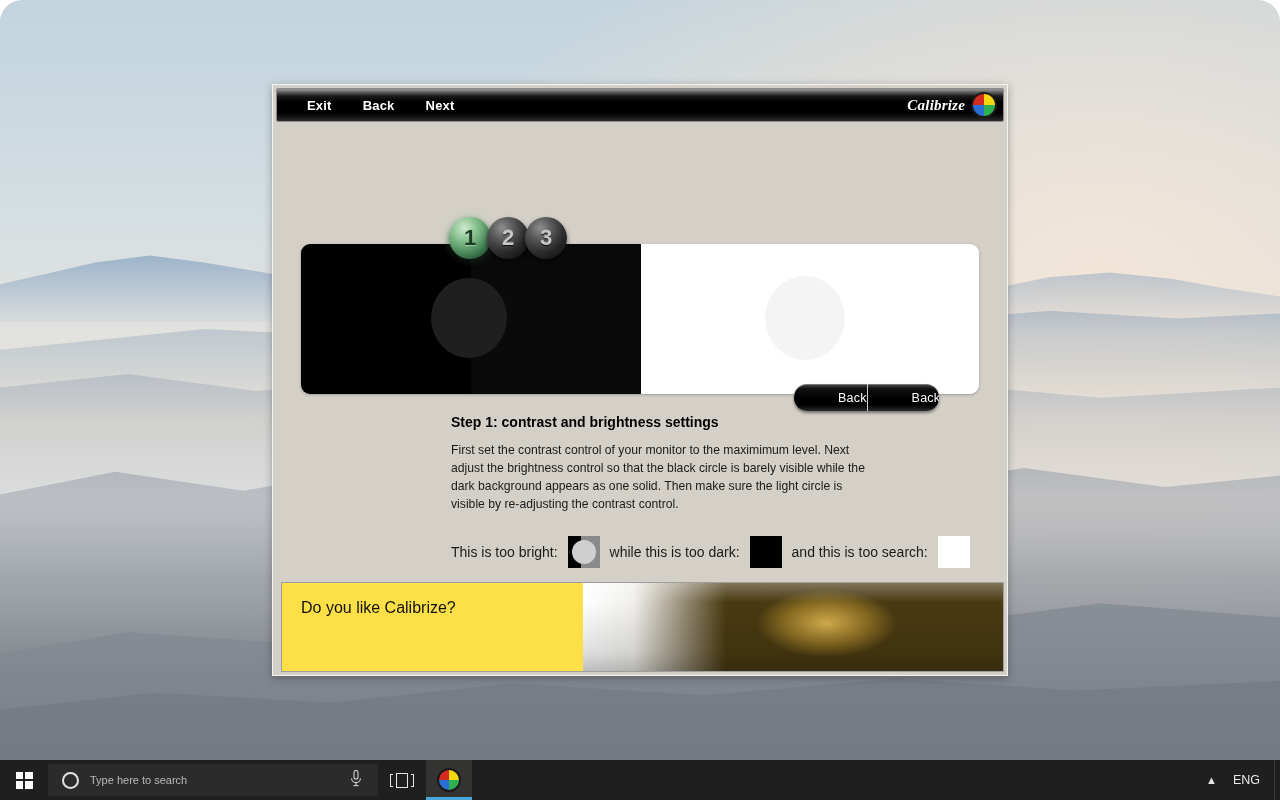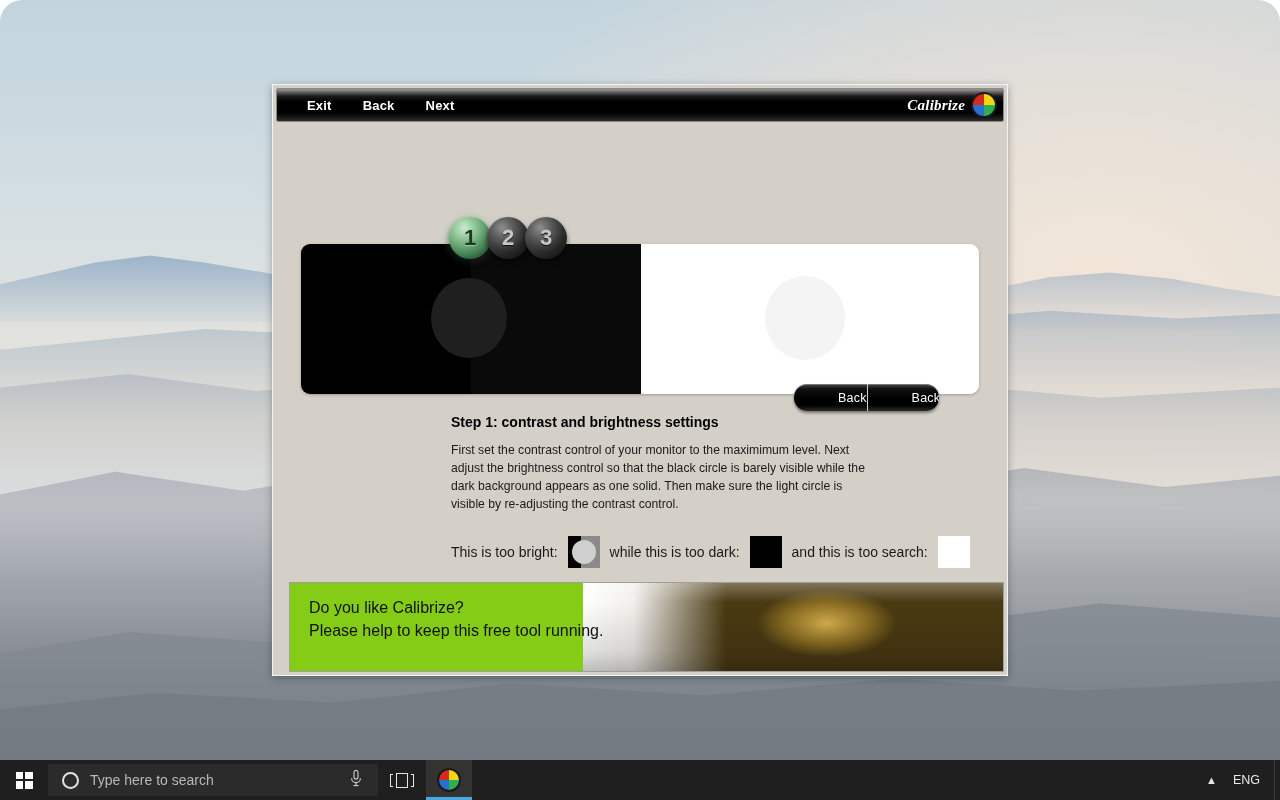--- a/index.html
+++ b/index.html
@@ -294,23 +294,23 @@
     position: absolute;
     right: 12px; bottom: 10px;
     font-size: 10.5px;
     font-weight: bold;
     color: #8d8d8d;
   }
 
   
   #banner {
     position: absolute;
-    left: 16px; right: 3px; bottom: 3px;
+    left: 8px; right: 3px; bottom: 3px;
     height: 90px;
-    background: #84cc16;
+    background: #fde047;
     border: 1px solid #9e9e9e;
     overflow: hidden;
   }
   #banner-text {
     position: absolute;
     left: 19px; top: 13px;
     font-size: 16px;
     color: #111;
     line-height: 23px;
     z-index: 2;
@@ -373,21 +373,21 @@
   }
   #cortana-circle {
     width: 17px; height: 17px;
     border: 2px solid #e3e3e3;
     border-radius: 50%;
     margin: 0 11px 0 14px;
     flex: none;
   }
   #search-placeholder {
     color: #b9b9b9;
-    font-size: 14px;
+    font-size: 11px;
   }
   #mic-icon {
     margin-left: auto;
     margin-right: 16px;
     color: #cfcfcf;
     font-size: 15px;
     cursor: pointer;
   }
   #taskview-button {
     width: 48px; height: 40px;
@@ -508,21 +508,20 @@
         <div class="swatch" id="swatch-light"></div>
       </div>
 
       <div id="powered">Powered by Colorjinn</div>
     </div>
 
     <div id="banner">
       <div id="coins"></div>
       <div id="banner-text">
         <div>Do you like Calibrize?</div>
-        <div>Please help to keep this free tool running.</div>
       </div>
     </div>
   </div>
 
   <div id="taskbar">
     <div id="start-button">
       <div class="win-logo">
           <b></b>
           <b></b>
           <b></b>

